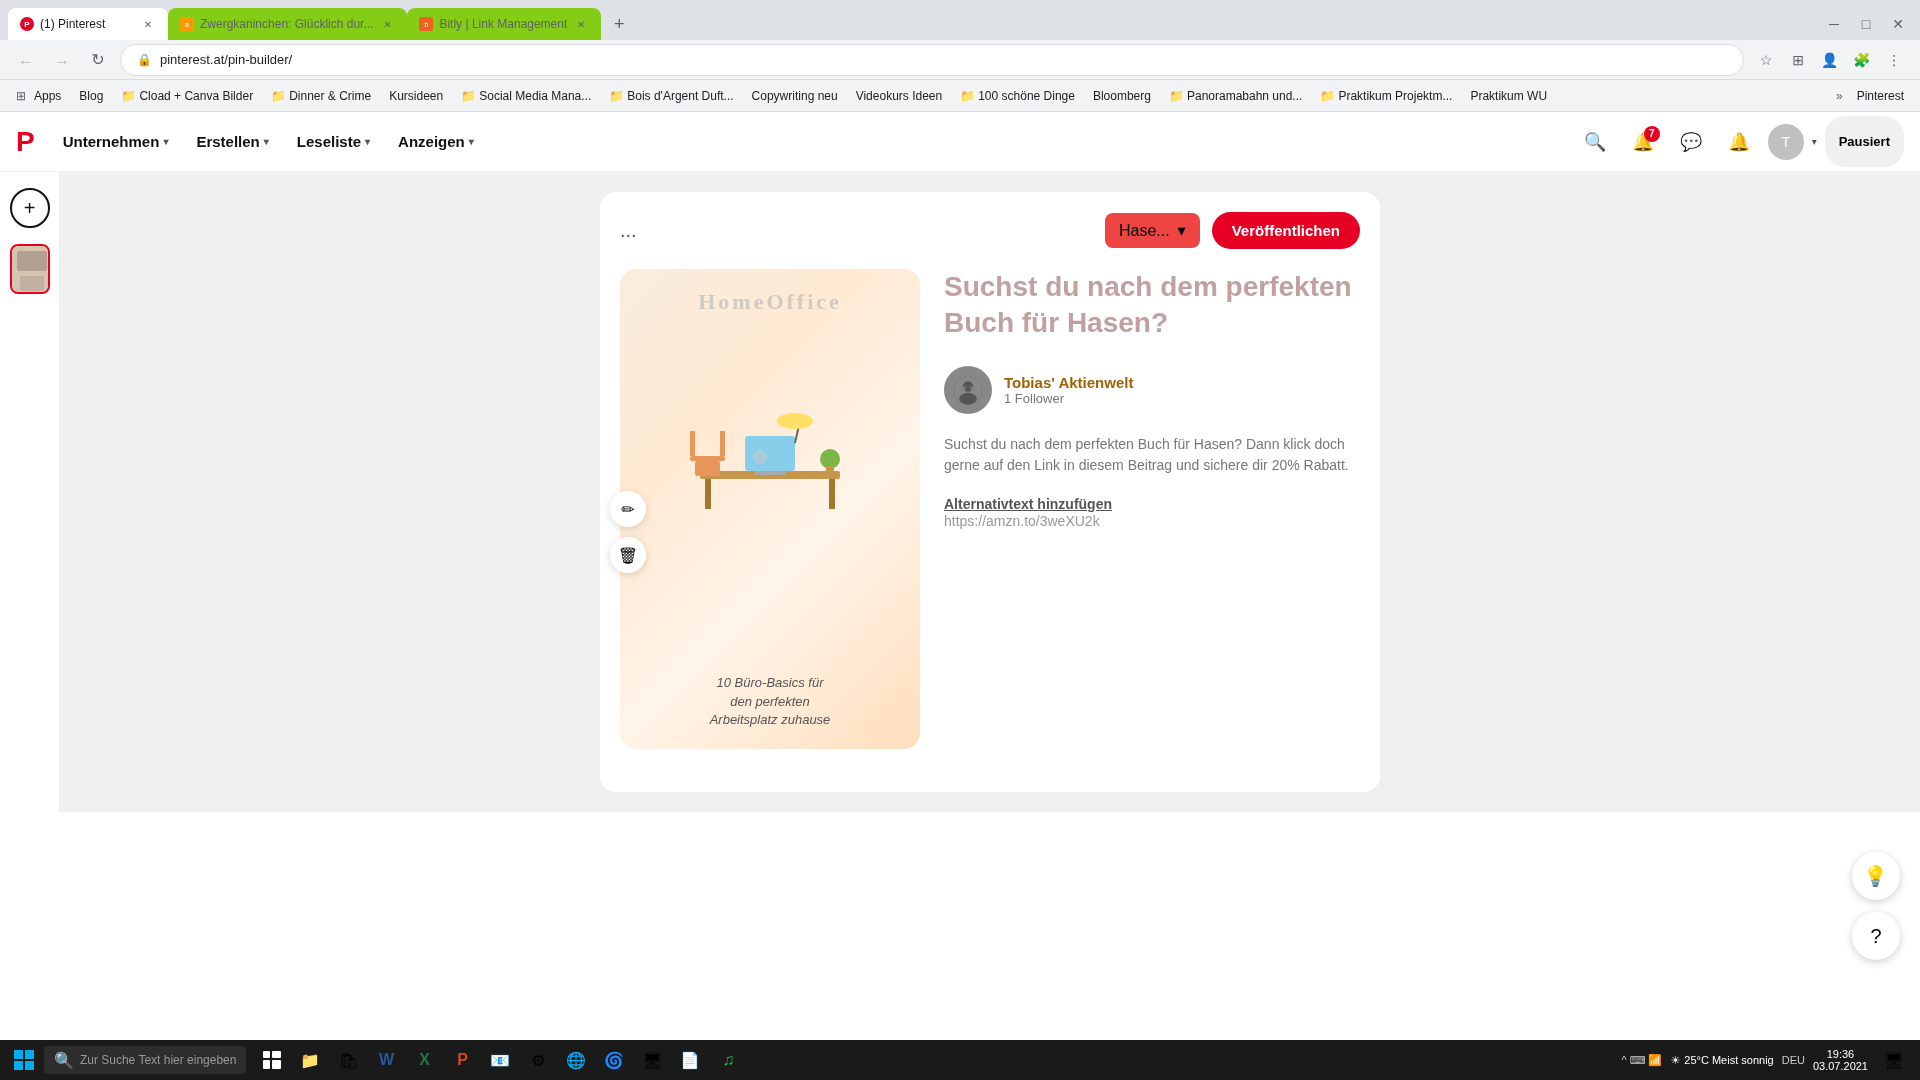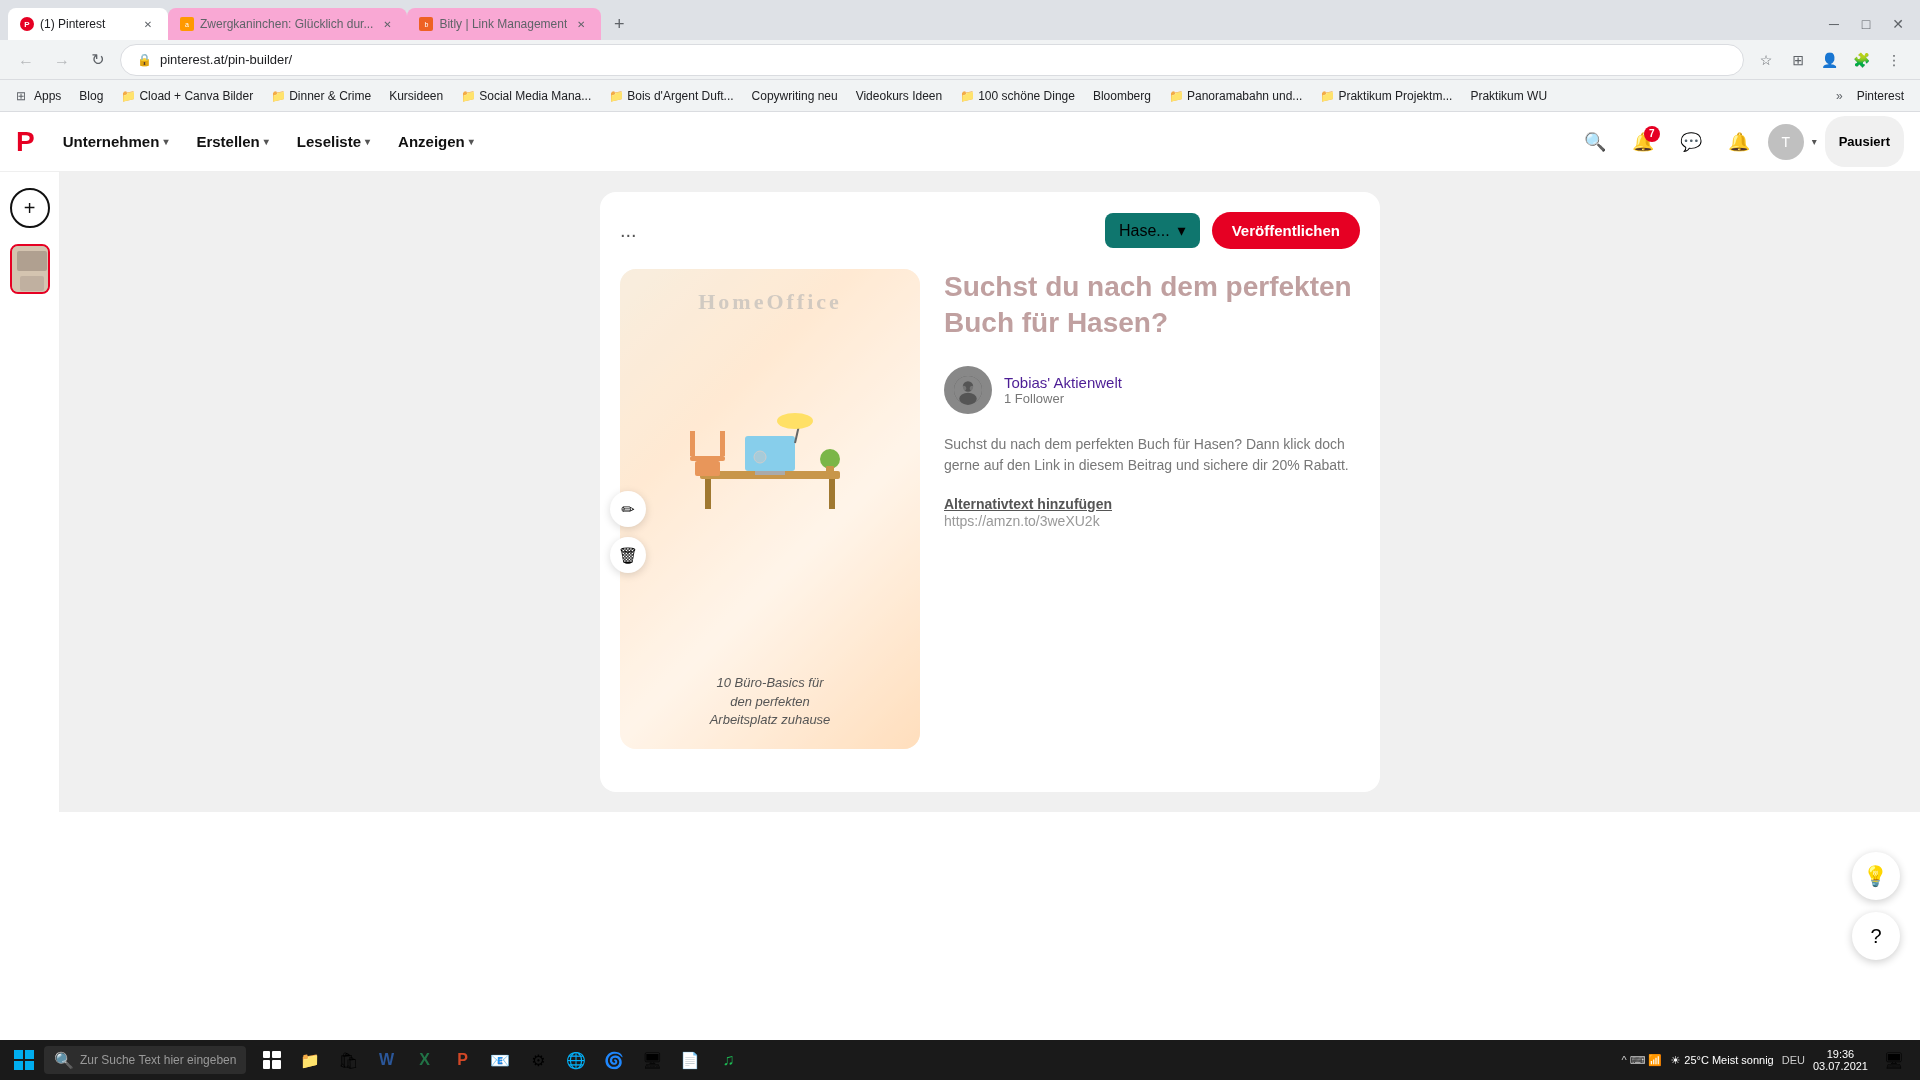--- a/index.html
+++ b/index.html
@@ -2,21 +2,21 @@
 <html><head>
   <meta charset="utf-8">
   <style>
     * { margin: 0; padding: 0; box-sizing: border-box; }
     body { font-family: -apple-system, BlinkMacSystemFont, 'Segoe UI', sans-serif; background: #fff; width: 1920px; height: 1080px; overflow: hidden; }
 
     
     .browser-chrome { background: #f1f3f4; width: 100%; }
     .tab-bar { display: flex; align-items: center; background: #dee1e6; padding: 8px 8px 0 8px; height: 40px; gap: 0; }
     .tab { display: flex; align-items: center; background: #fff; border-radius: 8px 8px 0 0; padding: 0 12px; height: 32px; min-width: 160px; max-width: 240px; font-size: 12px; color: #202124; gap: 6px; position: relative; }
-    .tab.inactive { background: #f9a8d4; color: #5f6368; }
+    .tab.inactive { background: #84cc16; color: #5f6368; }
     .tab-favicon { width: 14px; height: 14px; border-radius: 2px; }
     .tab-favicon.pinterest { background: #e60023; border-radius: 50%; display: flex; align-items: center; justify-content: center; color: #fff; font-size: 8px; font-weight: bold; }
     .tab-favicon.amazon { background: #ff9900; border-radius: 2px; display: flex; align-items: center; justify-content: center; color: #fff; font-size: 7px; }
     .tab-favicon.bitly { background: #ee6123; border-radius: 2px; display: flex; align-items: center; justify-content: center; color: #fff; font-size: 7px; }
     .tab-title { flex: 1; overflow: hidden; white-space: nowrap; text-overflow: ellipsis; font-size: 12px; }
     .tab-close { width: 16px; height: 16px; border-radius: 50%; display: flex; align-items: center; justify-content: center; font-size: 10px; color: #5f6368; cursor: pointer; }
     .tab-new { width: 28px; height: 28px; border-radius: 50%; display: flex; align-items: center; justify-content: center; font-size: 18px; color: #5f6368; cursor: pointer; margin-left: 4px; }
     .tab-bar-right { margin-left: auto; display: flex; align-items: center; gap: 4px; }
 
     .address-bar { display: flex; align-items: center; background: #f1f3f4; padding: 4px 12px; height: 40px; gap: 8px; border-bottom: 1px solid #dadce0; }
@@ -62,40 +62,40 @@
     
     .content-area { display: flex; flex: 1; }
     .left-sidebar { width: 60px; background: #fff; border-right: 1px solid #efefef; display: flex; flex-direction: column; align-items: center; padding: 16px 0; gap: 16px; }
     .add-btn { width: 40px; height: 40px; border-radius: 50%; border: 2px solid #111; display: flex; align-items: center; justify-content: center; cursor: pointer; font-size: 20px; color: #111; background: none; }
     .sidebar-thumbnail { width: 40px; height: 50px; border-radius: 8px; background: linear-gradient(135deg, #d0c0b0, #b0a090); overflow: hidden; cursor: pointer; border: 2px solid #e60023; }
 
     .main-content { flex: 1; background: #f0f0f0; display: flex; align-items: flex-start; justify-content: center; padding: 20px; }
     .pin-builder { background: #fff; border-radius: 16px; width: 780px; min-height: 600px; padding: 20px; position: relative; }
     .pin-builder-header { display: flex; align-items: center; justify-content: space-between; margin-bottom: 20px; }
     .pin-builder-more { color: #555; font-size: 20px; cursor: pointer; }
-    .board-selector { display: flex; align-items: center; gap: 8px; background: #0f766e; border-radius: 8px; padding: 8px 14px; cursor: pointer; }
+    .board-selector { display: flex; align-items: center; gap: 8px; background: #ef4444; border-radius: 8px; padding: 8px 14px; cursor: pointer; }
     .publish-btn { background: #e60023; color: #fff; border: none; border-radius: 24px; padding: 10px 20px; font-size: 15px; font-weight: 600; cursor: pointer; }
 
     .pin-content { display: flex; gap: 24px; }
     .pin-image-area { width: 300px; flex-shrink: 0; position: relative; }
     .pin-image { width: 300px; height: 480px; border-radius: 16px; background: linear-gradient(135deg, #f5e6d0 0%, #ffe0c0 30%, #fff0e0 60%, #ffd0a0 100%); overflow: hidden; display: flex; flex-direction: column; align-items: center; justify-content: flex-end; padding: 20px; position: relative; }
     .pin-image-overlay { position: absolute; top: 0; left: 0; right: 0; bottom: 0; background: rgba(255,255,255,0.3); }
     .pin-image-text { position: relative; z-index: 1; text-align: center; color: #555; font-size: 13px; font-style: italic; line-height: 1.4; }
     .pin-image-furniture { position: absolute; top: 40%; left: 50%; transform: translate(-50%, -50%); width: 180px; height: 120px; }
     .pin-image-title { position: absolute; top: 30px; left: 0; right: 0; text-align: center; font-size: 24px; font-weight: bold; color: rgba(200,200,200,0.5); letter-spacing: 2px; font-family: serif; }
     .pin-edit-btn { position: absolute; left: -10px; top: 50%; transform: translateY(-50%); background: #fff; border-radius: 50%; width: 36px; height: 36px; display: flex; align-items: center; justify-content: center; cursor: pointer; box-shadow: 0 2px 8px rgba(0,0,0,0.15); border: none; font-size: 16px; }
     .pin-delete-btn { position: absolute; left: -10px; top: calc(50% + 46px); transform: translateY(-50%); background: #fff; border-radius: 50%; width: 36px; height: 36px; display: flex; align-items: center; justify-content: center; cursor: pointer; box-shadow: 0 2px 8px rgba(0,0,0,0.15); border: none; font-size: 16px; }
 
     .pin-details { flex: 1; }
     .pin-title { font-size: 28px; font-weight: 700; color: #c0a0a0; line-height: 1.3; margin-bottom: 24px; }
     .pin-author { display: flex; align-items: center; gap: 12px; margin-bottom: 20px; }
     .author-avatar { width: 48px; height: 48px; border-radius: 50%; background: #888; position: relative; overflow: hidden; display: flex; align-items: center; justify-content: center; }
     .author-avatar-inner { width: 32px; height: 32px; border-radius: 50%; background: #555; display: flex; align-items: center; justify-content: center; font-size: 12px; color: #888; border: 2px solid #888; }
     .author-info { display: flex; flex-direction: column; }
-    .author-name { font-size: 15px; font-weight: 400; color: #4c1d95; }
+    .author-name { font-size: 15px; font-weight: 700; color: #a16207; }
     .author-followers { font-size: 13px; color: #777; }
     .pin-description { font-size: 14px; color: #777; line-height: 1.5; margin-bottom: 20px; }
     .alt-text-btn { color: #555; font-size: 14px; font-weight: 600; text-decoration: underline; cursor: pointer; display: block; }
     .pin-url { font-size: 14px; color: #999; }
 
     
     .floating-right { position: fixed; right: 20px; bottom: 120px; display: flex; flex-direction: column; gap: 12px; }
     .float-btn { width: 48px; height: 48px; border-radius: 50%; background: #fff; border: none; box-shadow: 0 2px 8px rgba(0,0,0,0.2); display: flex; align-items: center; justify-content: center; cursor: pointer; font-size: 20px; }
   </style>
 </head>

